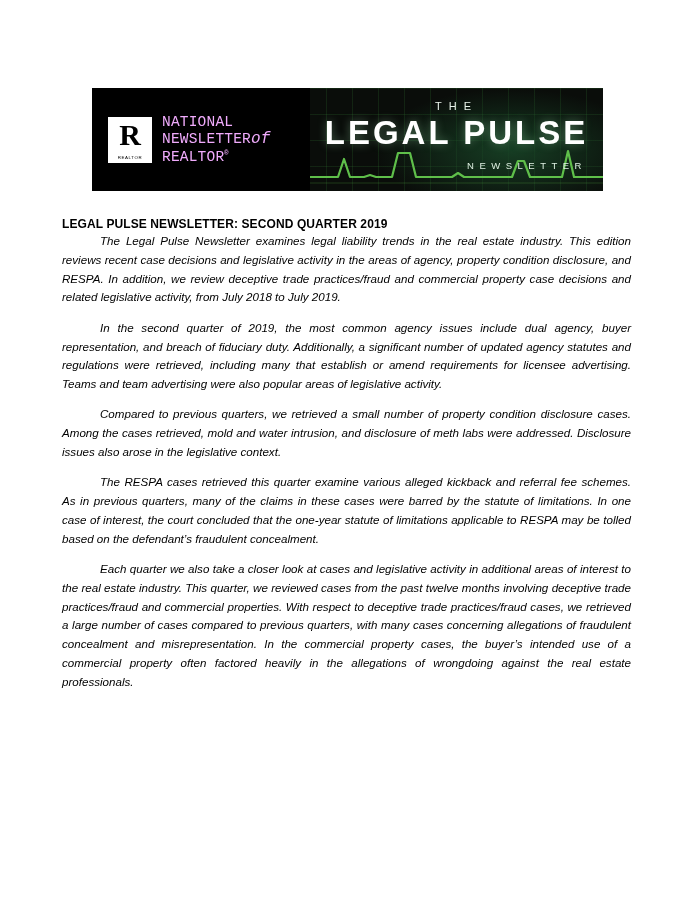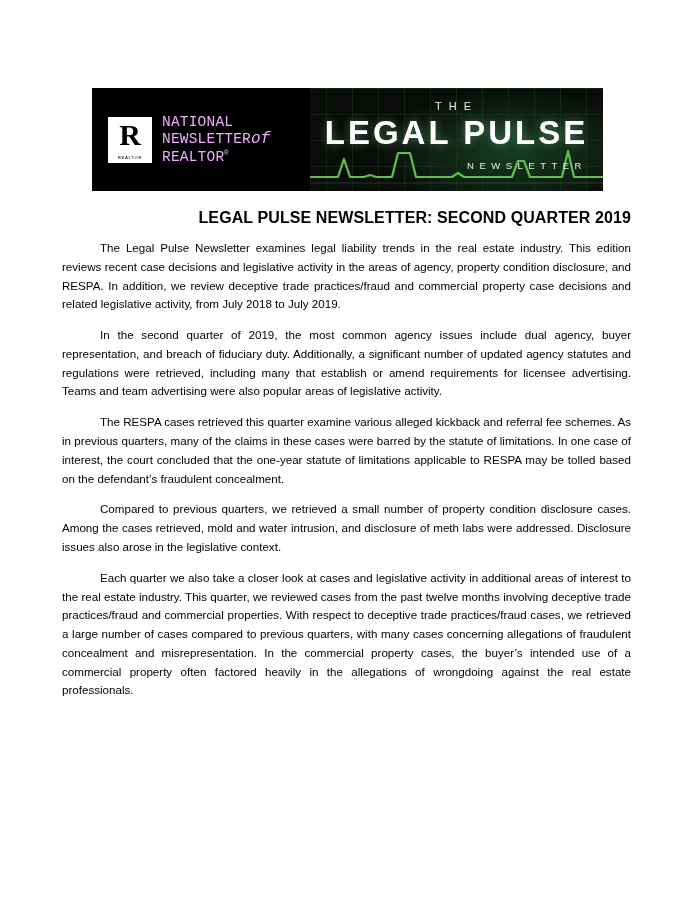--- a/index.html
+++ b/index.html
@@ -138,32 +138,33 @@
   .ekg {
     position: absolute;
     left: 0;
     bottom: 2px;
     width: 100%;
     height: 44px;
   }
 
   
   .doc-title {
-    margin-top: 18px;
-    text-align: right;
-    font-size: 16px;
+    margin-top: 26px;
+    text-align: left;
+    font-size: 12px;
     font-weight: bold;
     letter-spacing: .1px;
   }
   .para {
-    margin-top: 12px;
+    margin-top: 1px;
     font-size: 11.6px;
     line-height: 1.62;
     text-align: justify;
     text-indent: 38px;
+    font-style: italic;
   }
 </style>
 </head>
 <body>
 
 <div class="page">
 
   <div class="banner-wrap">
     <div class="banner">
       <div class="banner-grid"></div>
@@ -195,17 +196,17 @@
         <div class="legal-pulse">LEGAL PULSE</div>
         <div class="newsletter-word">NEWSLETTER</div>
       </div>
     </div>
   </div>
 
   <div class="doc-title">LEGAL PULSE NEWSLETTER: SECOND QUARTER 2019</div>
 
   <p class="para">The Legal Pulse Newsletter examines legal liability trends in the real estate industry.  This edition reviews recent case decisions and legislative activity in the areas of agency, property condition disclosure, and RESPA. In addition, we review deceptive trade practices/fraud and commercial property case decisions and related legislative activity, from July 2018 to July 2019.</p>
   <p class="para">In the second quarter of 2019, the most common agency issues include dual agency, buyer representation, and breach of fiduciary duty.  Additionally, a significant number of updated agency statutes and regulations were retrieved, including many that establish or amend requirements for licensee advertising. Teams and team advertising were also popular areas of legislative activity.</p>
+  <p class="para">Compared to previous quarters, we retrieved a small number of property condition disclosure cases.  Among the cases retrieved, mold and water intrusion, and disclosure of meth labs were addressed.  Disclosure issues also arose in the legislative context.</p>
   <p class="para">The RESPA cases retrieved this quarter examine various alleged kickback and referral fee schemes. As in previous quarters, many of the claims in these cases were barred by the statute of limitations. In one case of interest, the court concluded that the one-year statute of limitations applicable to RESPA may be tolled based on the defendant’s fraudulent concealment.</p>
-  <p class="para">Compared to previous quarters, we retrieved a small number of property condition disclosure cases.  Among the cases retrieved, mold and water intrusion, and disclosure of meth labs were addressed.  Disclosure issues also arose in the legislative context.</p>
   <p class="para">Each quarter we also take a closer look at cases and legislative activity in additional areas of interest to the real estate industry.  This quarter, we reviewed cases from the past twelve months involving deceptive trade practices/fraud and commercial properties. With respect to deceptive trade practices/fraud cases, we retrieved a large number of cases compared to previous quarters, with many cases concerning allegations of fraudulent concealment and misrepresentation. In the commercial property cases, the buyer’s intended use of a commercial property often factored heavily in the allegations of wrongdoing against the real estate professionals.</p>
 
 </div>
 
 </body></html>

